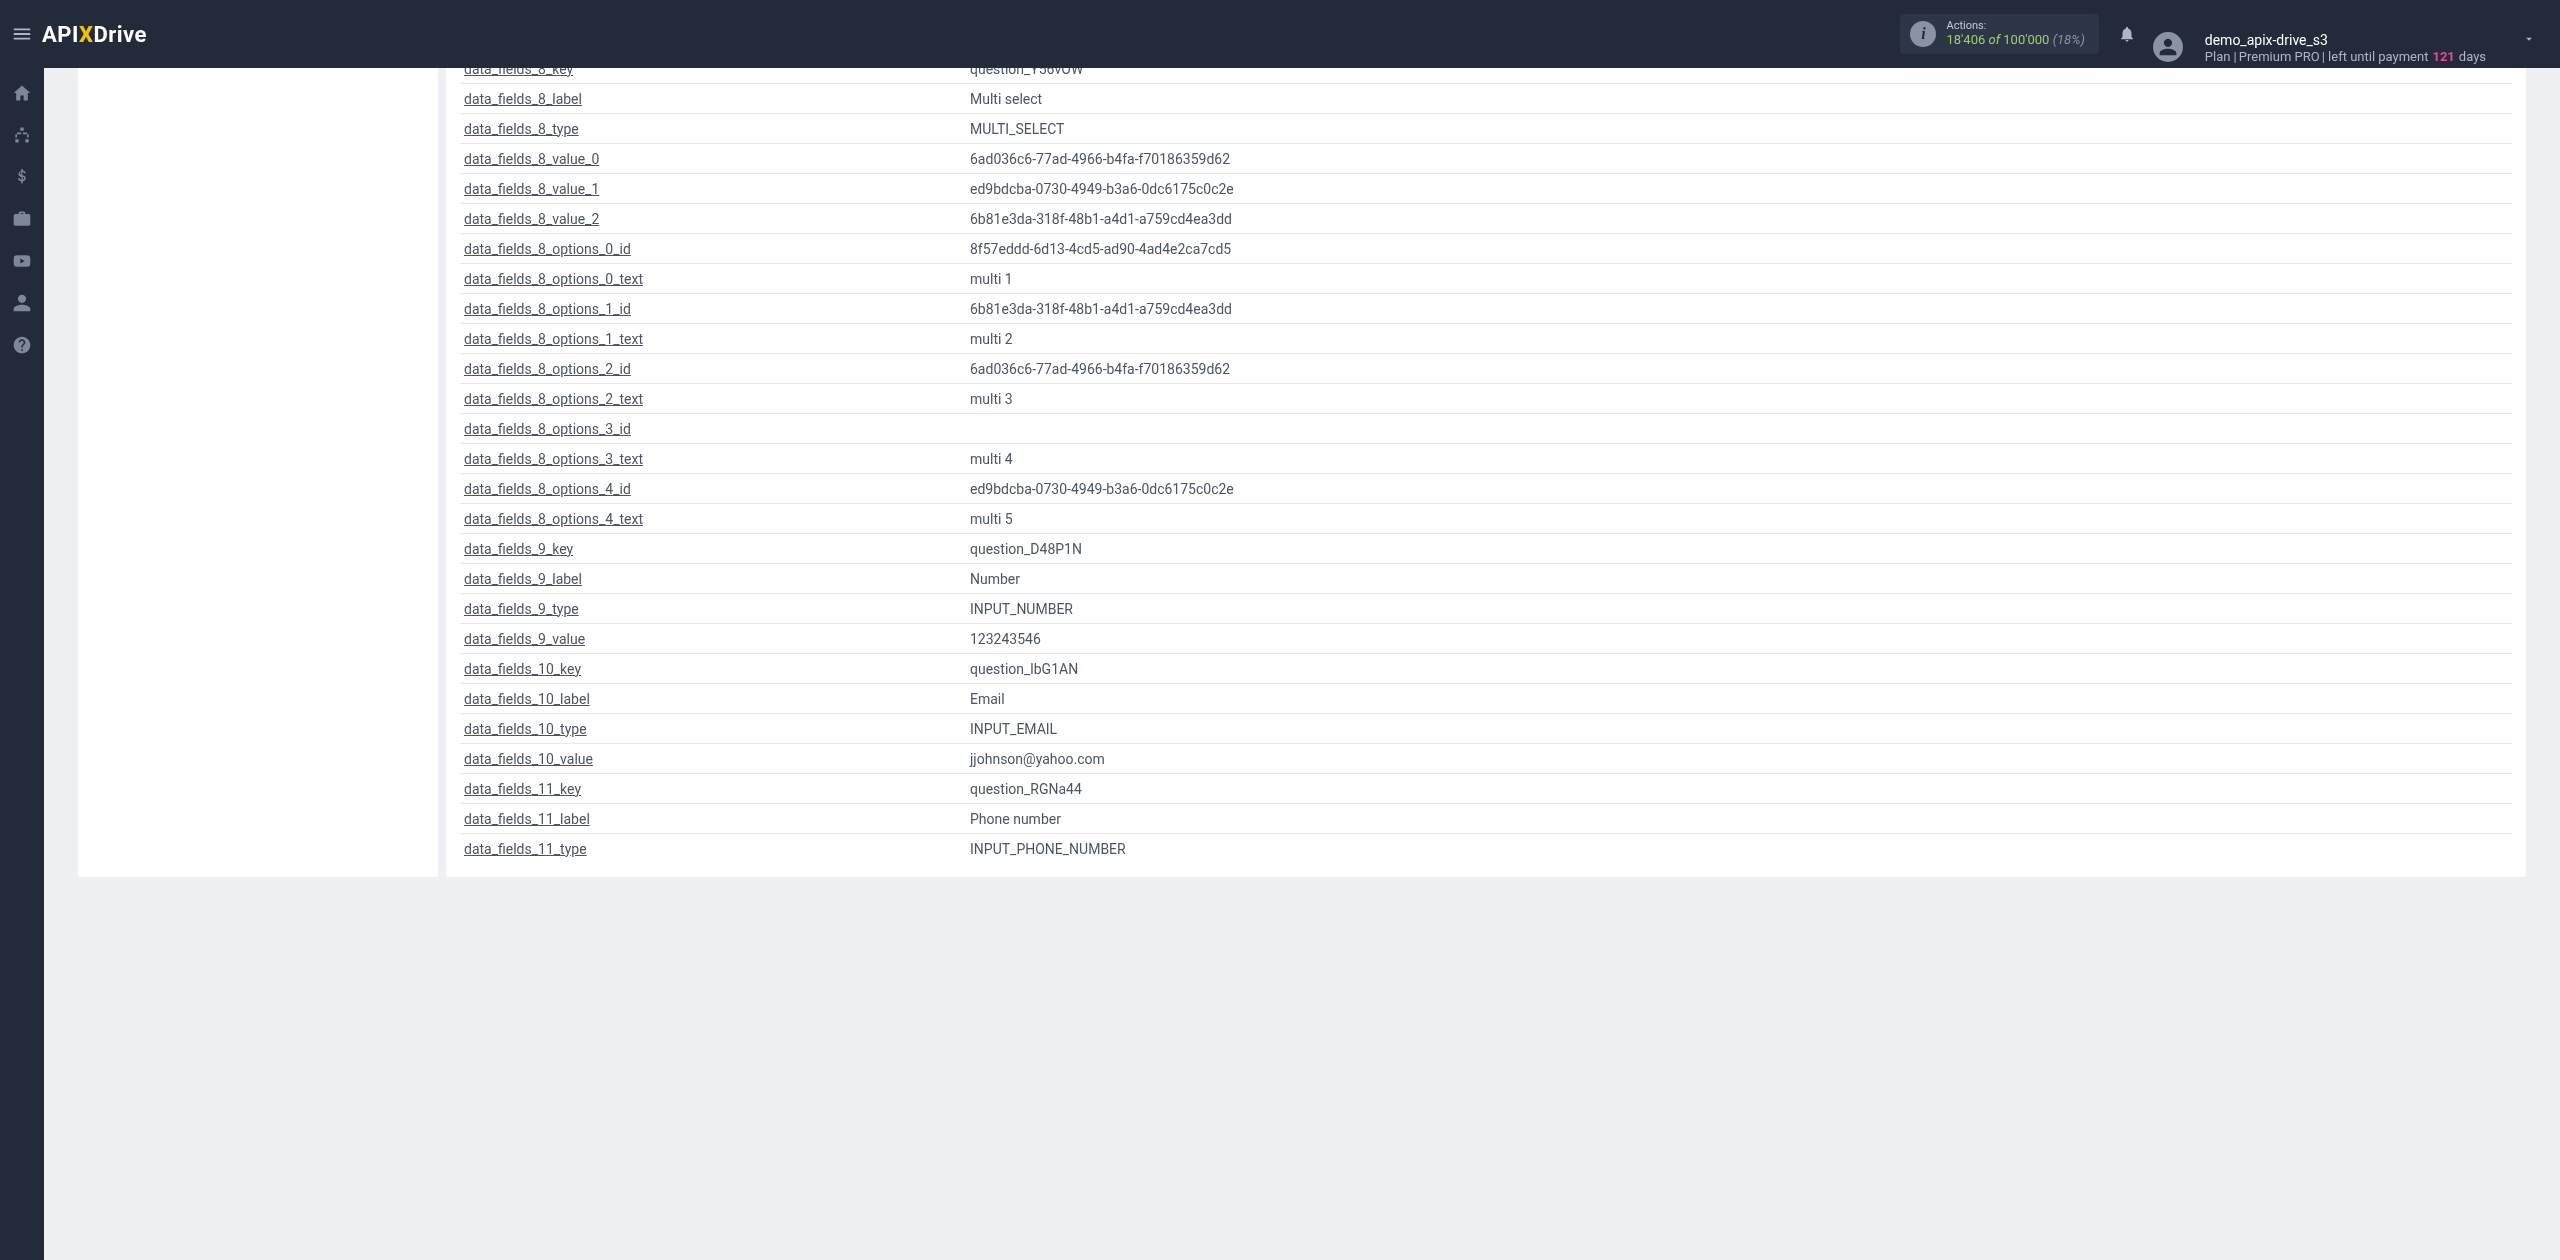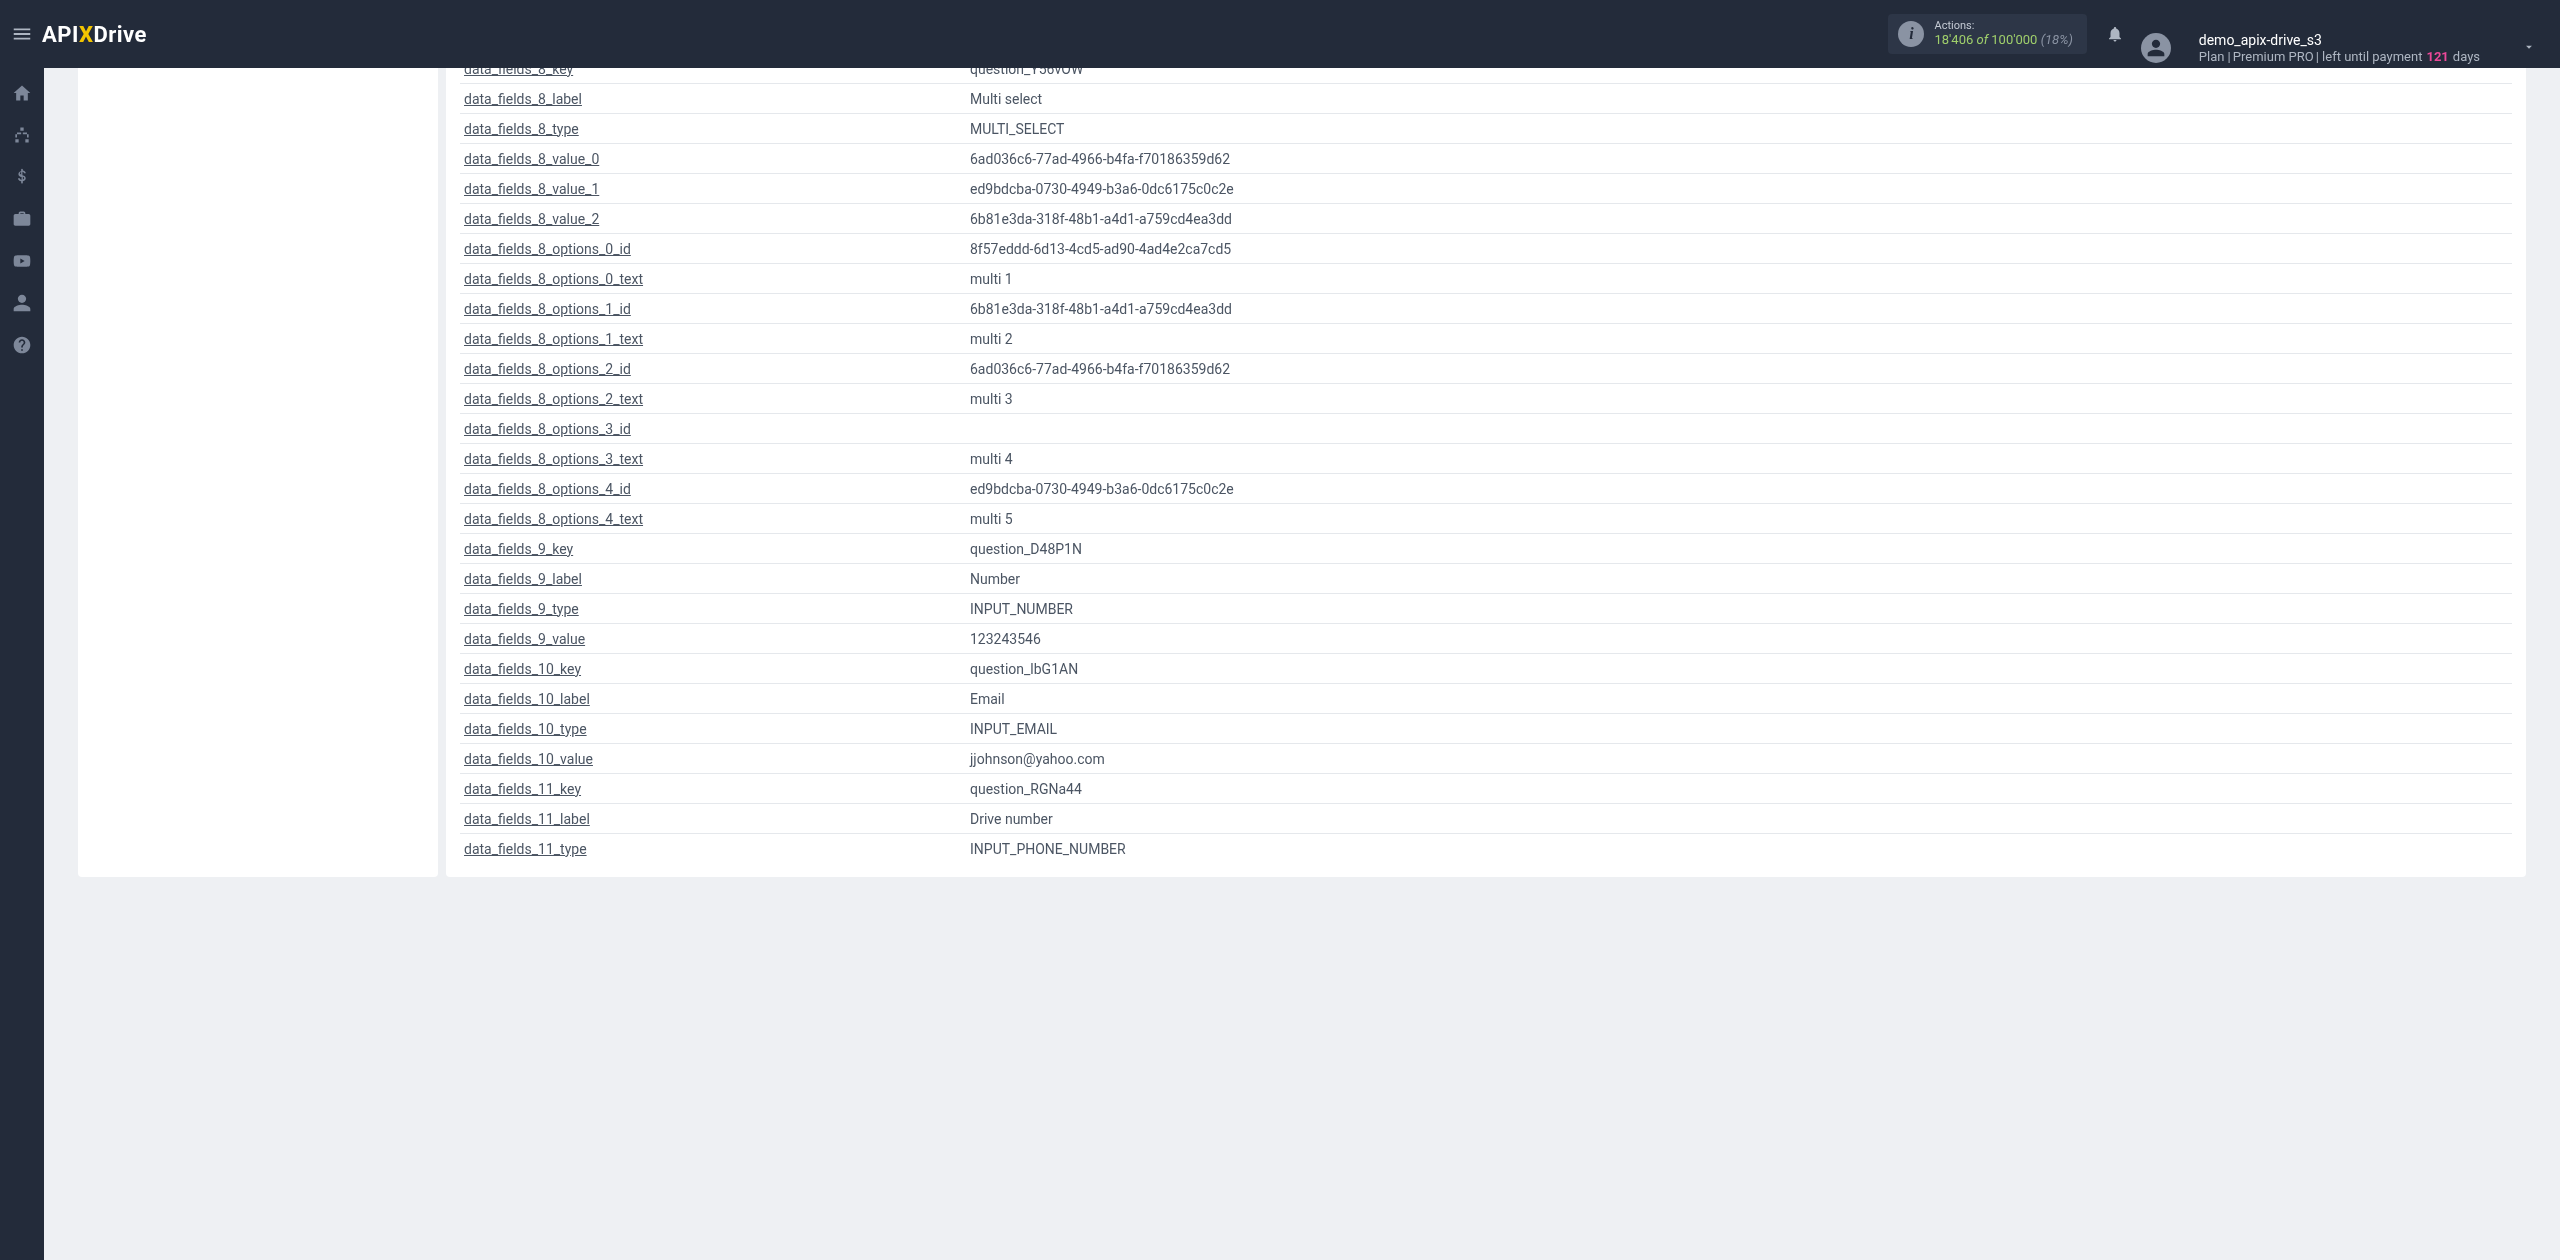--- a/index.html
+++ b/index.html
@@ -13,21 +13,21 @@
   .actions-box { background: #2d3647; border-radius: 4px; padding: 6px 14px 6px 10px; display: flex; align-items: center; gap: 10px; margin-right: 12px; }
   .info-circle { width: 26px; height: 26px; border-radius: 50%; background: #8a93a3; display: flex; align-items: center; justify-content: center; color: #232b3a; font-weight: 900; font-size: 16px; font-style: italic; font-family: Georgia, serif; }
   .actions-text .line1 { color: #c4cad4; font-size: 11px; line-height: 1.15; }
   .actions-text .line2 { font-size: 13px; line-height: 1.15; }
   .actions-text .used { color: #9fcf6b; }
   .actions-text .of { color: #9fcf6b; font-style: italic; }
   .actions-text .total { color: #9fcf6b; }
   .actions-text .pct { color: #8a93a3; font-style: italic; }
   .bell { width: 32px; height: 32px; display: flex; align-items: center; justify-content: center; color: #aeb6c2; cursor: pointer; margin-right: 10px; }
   .bell svg { width: 18px; height: 18px; fill: #aeb6c2; }
-  .user-block { display: flex; align-items: center; gap: 28px; cursor: pointer; margin-top: 28px; }
+  .user-block { display: flex; gap: 22px; cursor: pointer; margin-top: 28px; }
   .avatar { width: 30px; height: 30px; border-radius: 50%; background: #8a93a3; display: flex; align-items: center; justify-content: center; }
   .avatar svg { width: 20px; height: 20px; fill: #232b3a; }
   .user-text .uname { color: #fff; font-size: 14px; line-height: 1.15; }
   .user-text .plan { color: #aeb6c2; font-size: 13px; display: flex; gap: 2px; }
   .user-text .plan .days { color: #ec4899; font-weight: 700; padding: 0 2px; }
   .chev { margin-left: 14px; }
   .chev svg { width: 14px; height: 14px; fill: #aeb6c2; }
 
   .sidebar { position: fixed; top: 54px; left: 0; bottom: 0; width: 44px; background: #232b3a; display: flex; flex-direction: column; align-items: center; padding-top: 18px; z-index: 15; }
   .sidebar .nav-item { width: 44px; height: 42px; display: flex; align-items: center; justify-content: center; cursor: pointer; }
@@ -234,21 +234,21 @@
         <div class="kv-row">
           <div class="kv-key">data_fields_10_value</div>
           <div class="kv-val">jjohnson@yahoo.com</div>
         </div>
         <div class="kv-row">
           <div class="kv-key">data_fields_11_key</div>
           <div class="kv-val">question_RGNa44</div>
         </div>
         <div class="kv-row">
           <div class="kv-key">data_fields_11_label</div>
-          <div class="kv-val">Drive number</div>
+          <div class="kv-val">Phone number</div>
         </div>
         <div class="kv-row">
           <div class="kv-key">data_fields_11_type</div>
           <div class="kv-val">INPUT_PHONE_NUMBER</div>
         </div>
       </div>
   </div>
 </div>
 
 </body></html>

